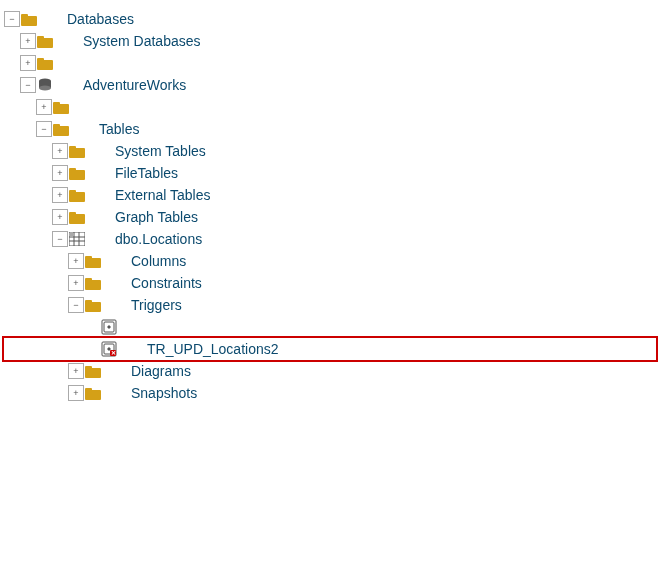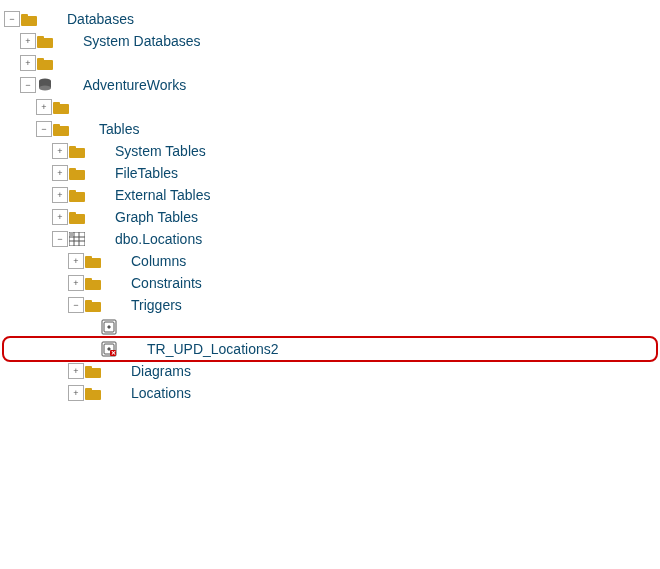--- a/index.html
+++ b/index.html
@@ -280,21 +280,21 @@
       <span class="expander leaf"></span>
       <span class="icon">
         <svg width="16" height="16" viewBox="0 0 16 16">
           <rect x="1" y="1" width="14" height="14" rx="1" fill="white" stroke="#555" stroke-width="1"></rect>
           <rect x="3" y="3" width="10" height="10" rx="1" fill="white" stroke="#555" stroke-width="1"></rect>
           <path d="M6 8 L8 6 L10 8 L8 10 Z" fill="#555"></path>
         </svg>
       </span>
     </div>
 
-    <div class="tree-row selected" style="outline: 2px solid #cc0000; background: #fff; border-radius: 6px;">
+    <div class="tree-row selected" style="outline: 2px solid #cc0000; background: #fff;">
       <span class="indent"></span>
       <span class="indent"></span>
       <span class="indent"></span>
       <span class="indent"></span>
       <span class="indent"></span>
       <span class="expander leaf"></span>
       <span class="icon">
         <svg width="16" height="16" viewBox="0 0 16 16">
           <rect x="1" y="1" width="14" height="14" rx="1" fill="white" stroke="#555" stroke-width="1"></rect>
           <rect x="3" y="3" width="10" height="10" rx="1" fill="white" stroke="#555" stroke-width="1"></rect>
@@ -326,17 +326,17 @@
       <span class="indent"></span>
       <span class="indent"></span>
       <span class="indent"></span>
       <span class="expander collapsed"></span>
       <span class="icon">
         <svg width="16" height="14" viewBox="0 0 16 14">
             <rect x="0" y="4" width="16" height="10" rx="1" fill="#D4A017"></rect>
             <rect x="0" y="2" width="7" height="4" rx="1" fill="#D4A017"></rect>
           </svg>
       </span>
-      <span class="node-label">Locations</span>
+      <span class="node-label">Snapshots</span>
     </div>
 
   </div>
 </div>
 
 </body></html>

